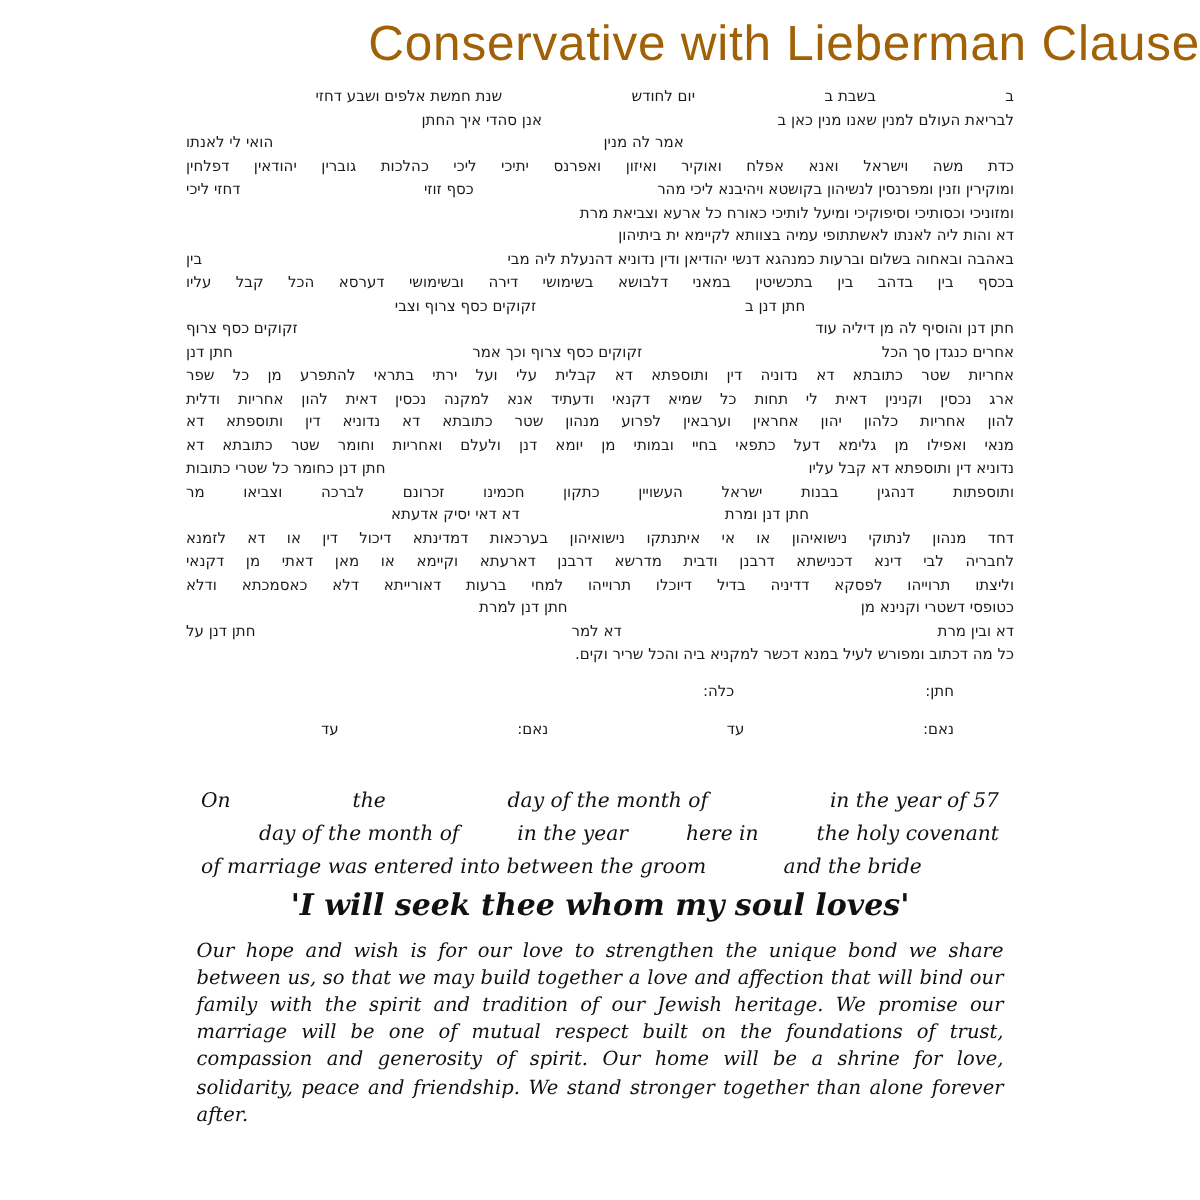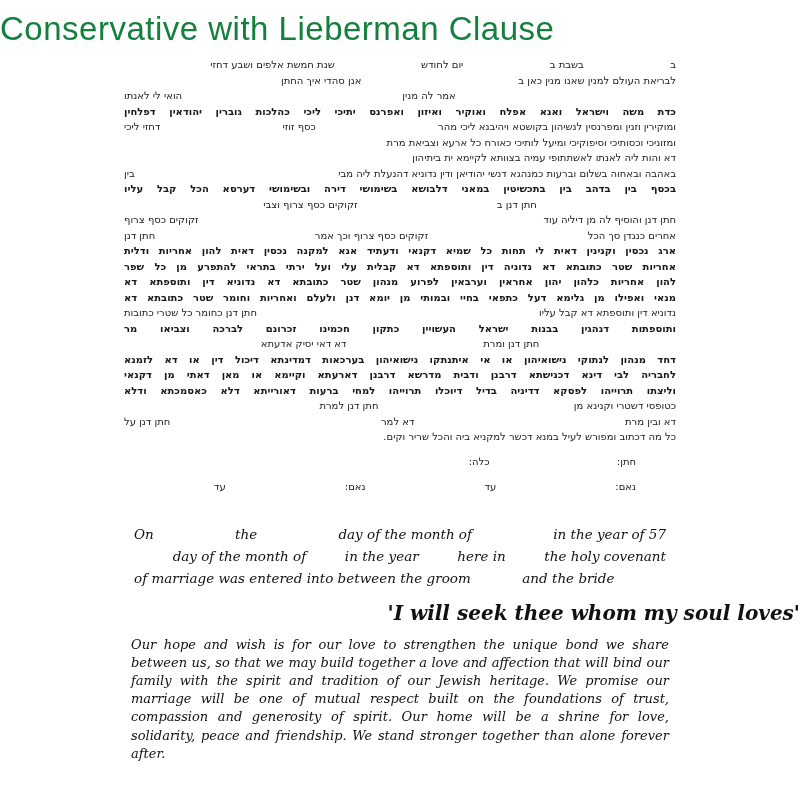--- a/index.html
+++ b/index.html
@@ -1,43 +1,43 @@
 <!DOCTYPE html>
 <html><head>
 <meta charset="utf-8">
 <style>
   html,body{margin:0;padding:0;background:#ffffff;}
   .page{
     width:800px;height:800px;background:#ffffff;overflow:hidden;
     font-family:"Liberation Sans",sans-serif;color:#1a1a1a;position:relative;
   }
   .doc-title{
-    margin-top:10px;text-align:left;font-size:33px;font-weight:400;
-    letter-spacing:0.5px;color:#15803d;font-family:"Liberation Sans",sans-serif;
+    margin-top:10px;text-align:right;font-size:33px;font-weight:400;
+    letter-spacing:0.5px;color:#a16207;font-family:"Liberation Sans",sans-serif;
   }
   
   .hebrew-block{
     width:552px;margin:9px auto 0;direction:rtl;
     font-family:"DejaVu Sans",sans-serif;font-size:10px;line-height:15.5px;color:#1a1a1a;
   }
   .h-line{display:flex;justify-content:space-between;direction:rtl;}
   .h-line span{white-space:nowrap;}
-  .h-just{display:block;text-align:justify;text-align-last:justify;font-weight:bold;}
+  .h-just{display:block;text-align:justify;text-align-last:justify;}
   .sig-row{
     display:flex;justify-content:space-between;direction:rtl;
     margin:0 40px 0 90px;
   }
   .sig-row.first{margin-top:9px;}
   .sig-row.second{margin-top:10px;}
   
   .script{font-family:"DejaVu Serif",serif;font-style:italic;color:#111;}
   .date-block{width:532px;margin:28px auto 0;font-size:13.5px;}
   .date-row{display:flex;justify-content:space-between;line-height:22px;}
   .date-row span{white-space:nowrap;}
-  .quote-line{text-align:right;font-size:20px;font-weight:bold;margin-top:12px;}
+  .quote-line{text-align:center;font-size:20px;font-weight:bold;margin-top:2px;}
   .vow-paragraph{
     width:538px;margin:11px auto 0;text-align:justify;
     font-size:13px;line-height:18.2px;
   }
 </style>
 </head>
 <body>
 
 <div class="page">
 
@@ -89,22 +89,22 @@
         </div>
         <div class="h-line">
           <span>חתן דנן והוסיף לה מן דיליה עוד</span>
           <span>זקוקים כסף צרוף</span>
         </div>
         <div class="h-line">
           <span>אחרים כנגדן סך הכל</span>
           <span>זקוקים כסף צרוף וכך אמר</span>
           <span>חתן דנן</span>
         </div>
+        <div class="h-just">אחריות שטר כתובתא דא נדוניה דין ותוספתא דא קבלית עלי ועל ירתי בתראי להתפרע מן כל שפר</div>
         <div class="h-just">ארג נכסין וקנינין דאית לי תחות כל שמיא דקנאי ודעתיד אנא למקנה נכסין דאית להון אחריות ודלית</div>
-        <div class="h-just">אחריות שטר כתובתא דא נדוניה דין ותוספתא דא קבלית עלי ועל ירתי בתראי להתפרע מן כל שפר</div>
         <div class="h-just">להון אחריות כלהון יהון אחראין וערבאין לפרוע מנהון שטר כתובתא דא נדוניא דין ותוספתא דא</div>
         <div class="h-just">מנאי ואפילו מן גלימא דעל כתפאי בחיי ובמותי מן יומא דנן ולעלם ואחריות וחומר שטר כתובתא דא</div>
         <div class="h-line">
           <span>נדוניא דין ותוספתא דא קבל עליו</span>
           <span>חתן דנן כחומר כל שטרי כתובות</span>
         </div>
         <div class="h-just">ותוספתות דנהגין בבנות ישראל העשויין כתקון חכמינו זכרונם לברכה וצביאו מר</div>
         <div class="h-line">
           <span></span>
           <span>חתן דנן ומרת</span>

